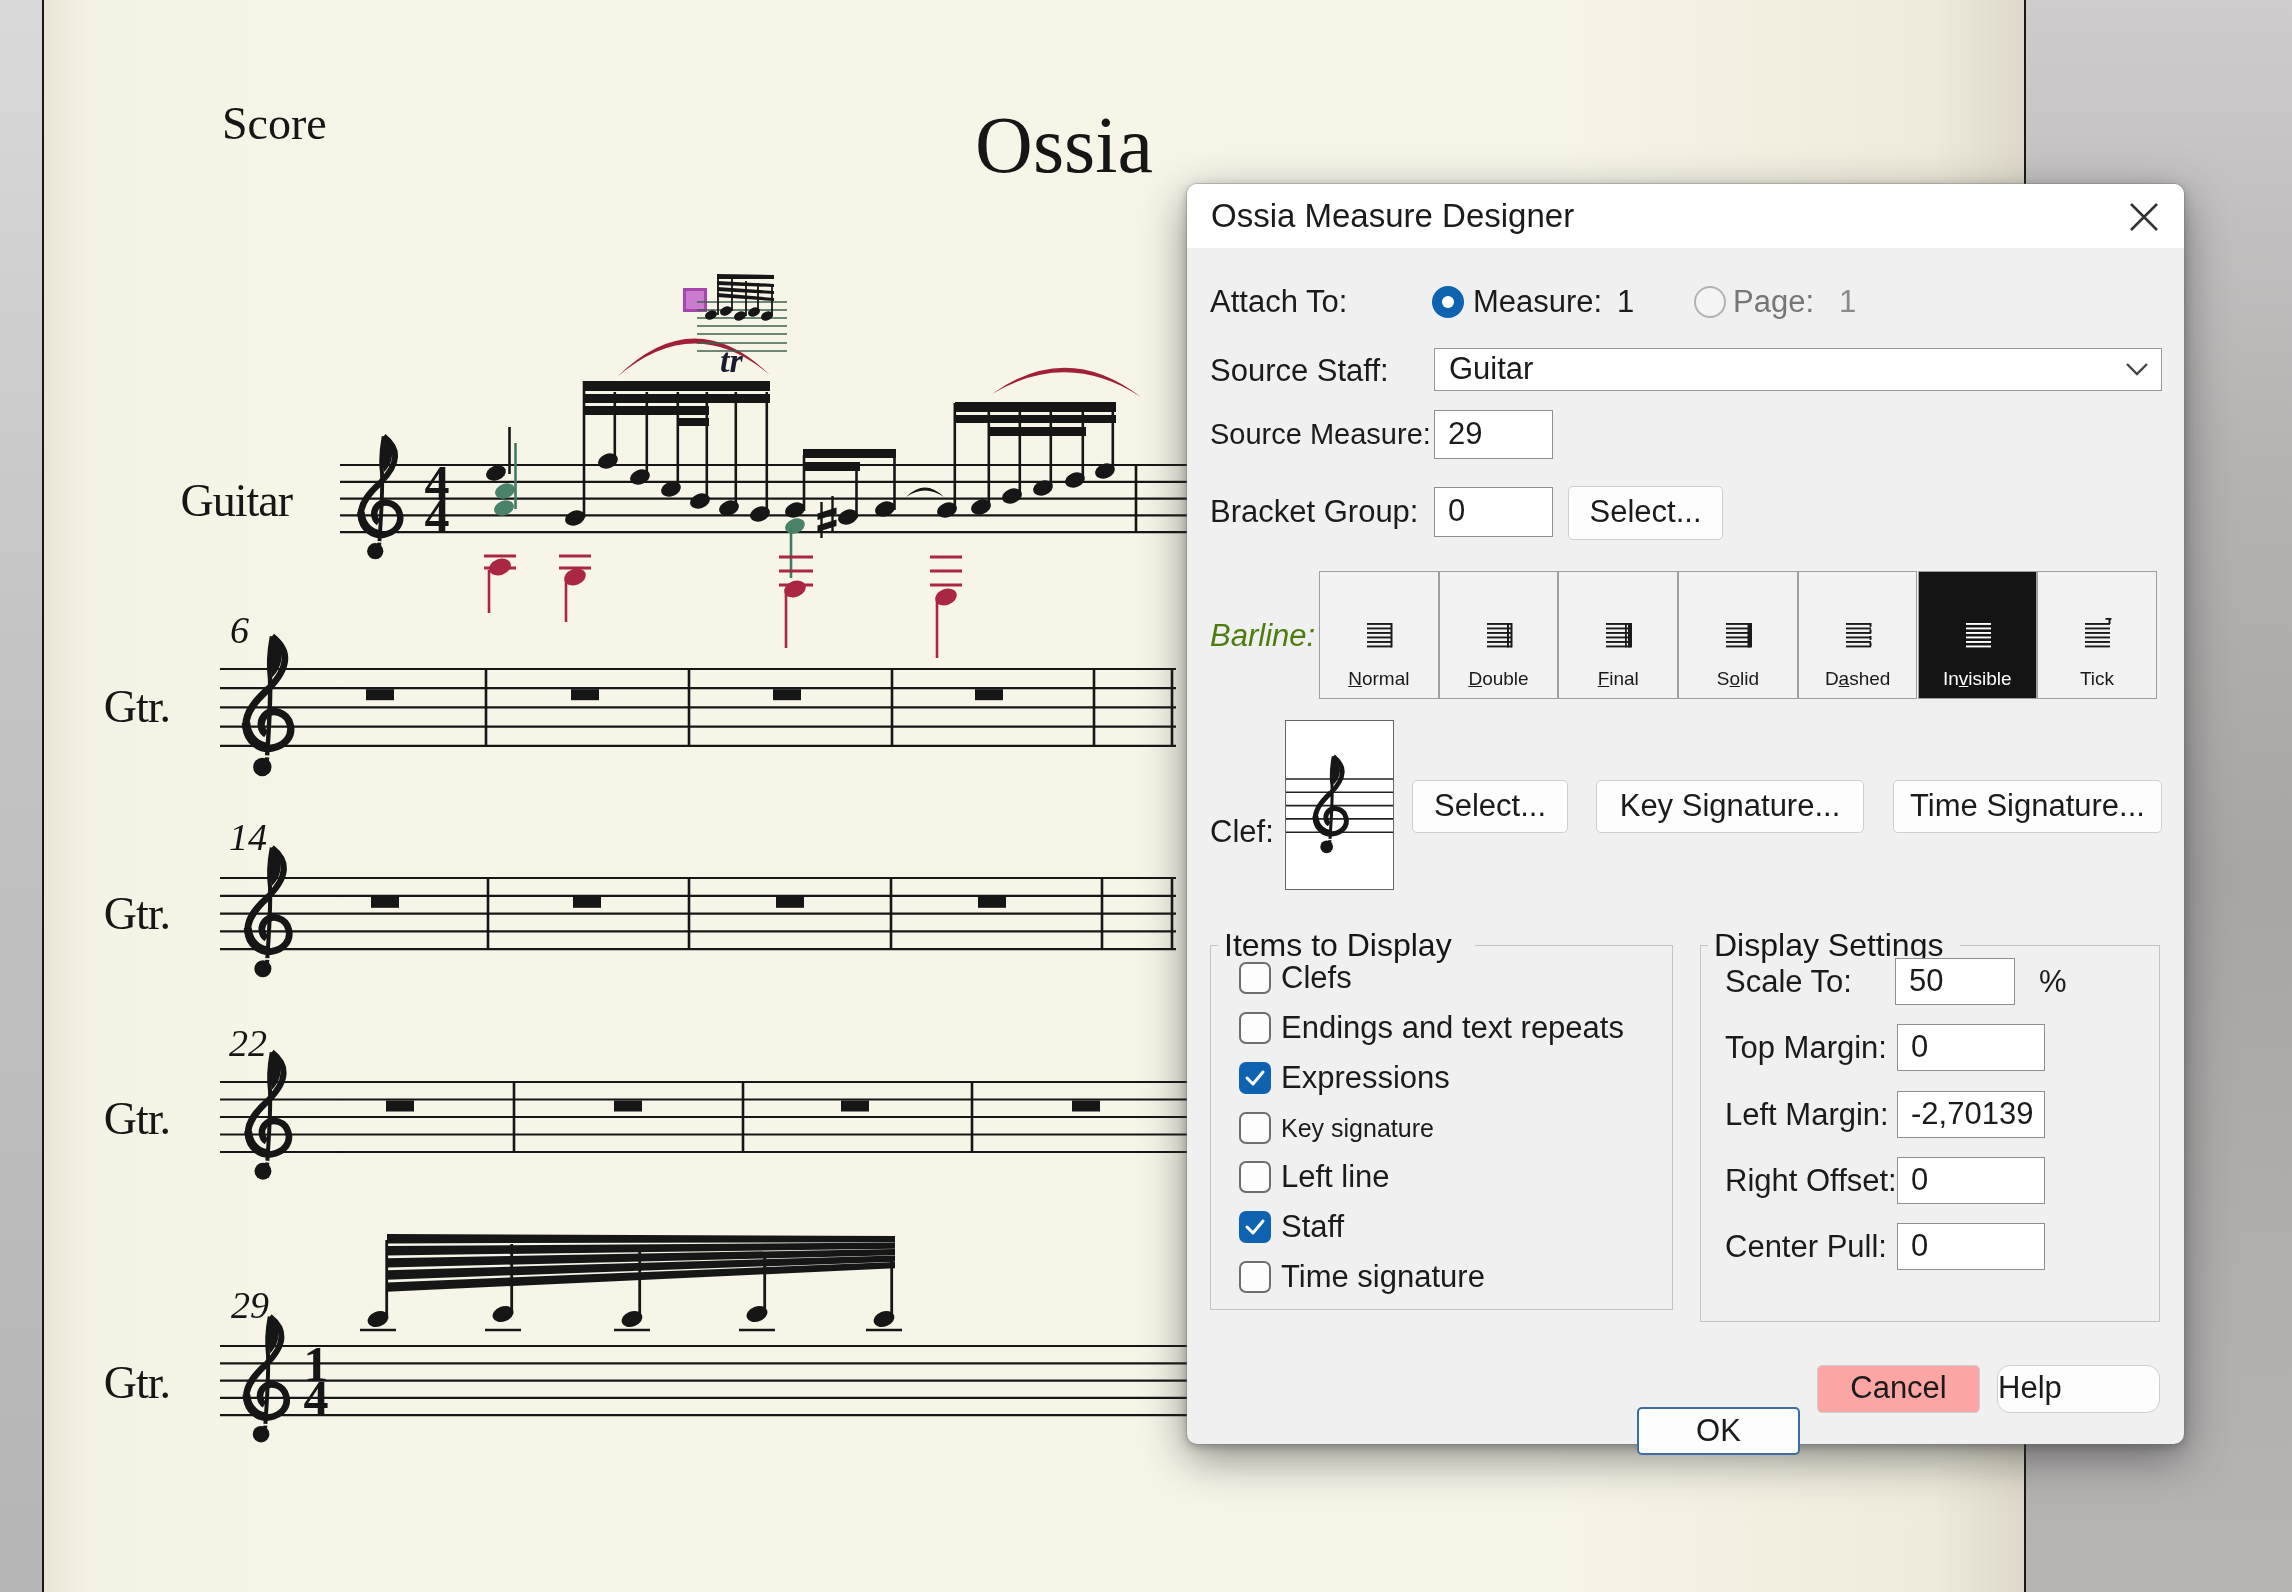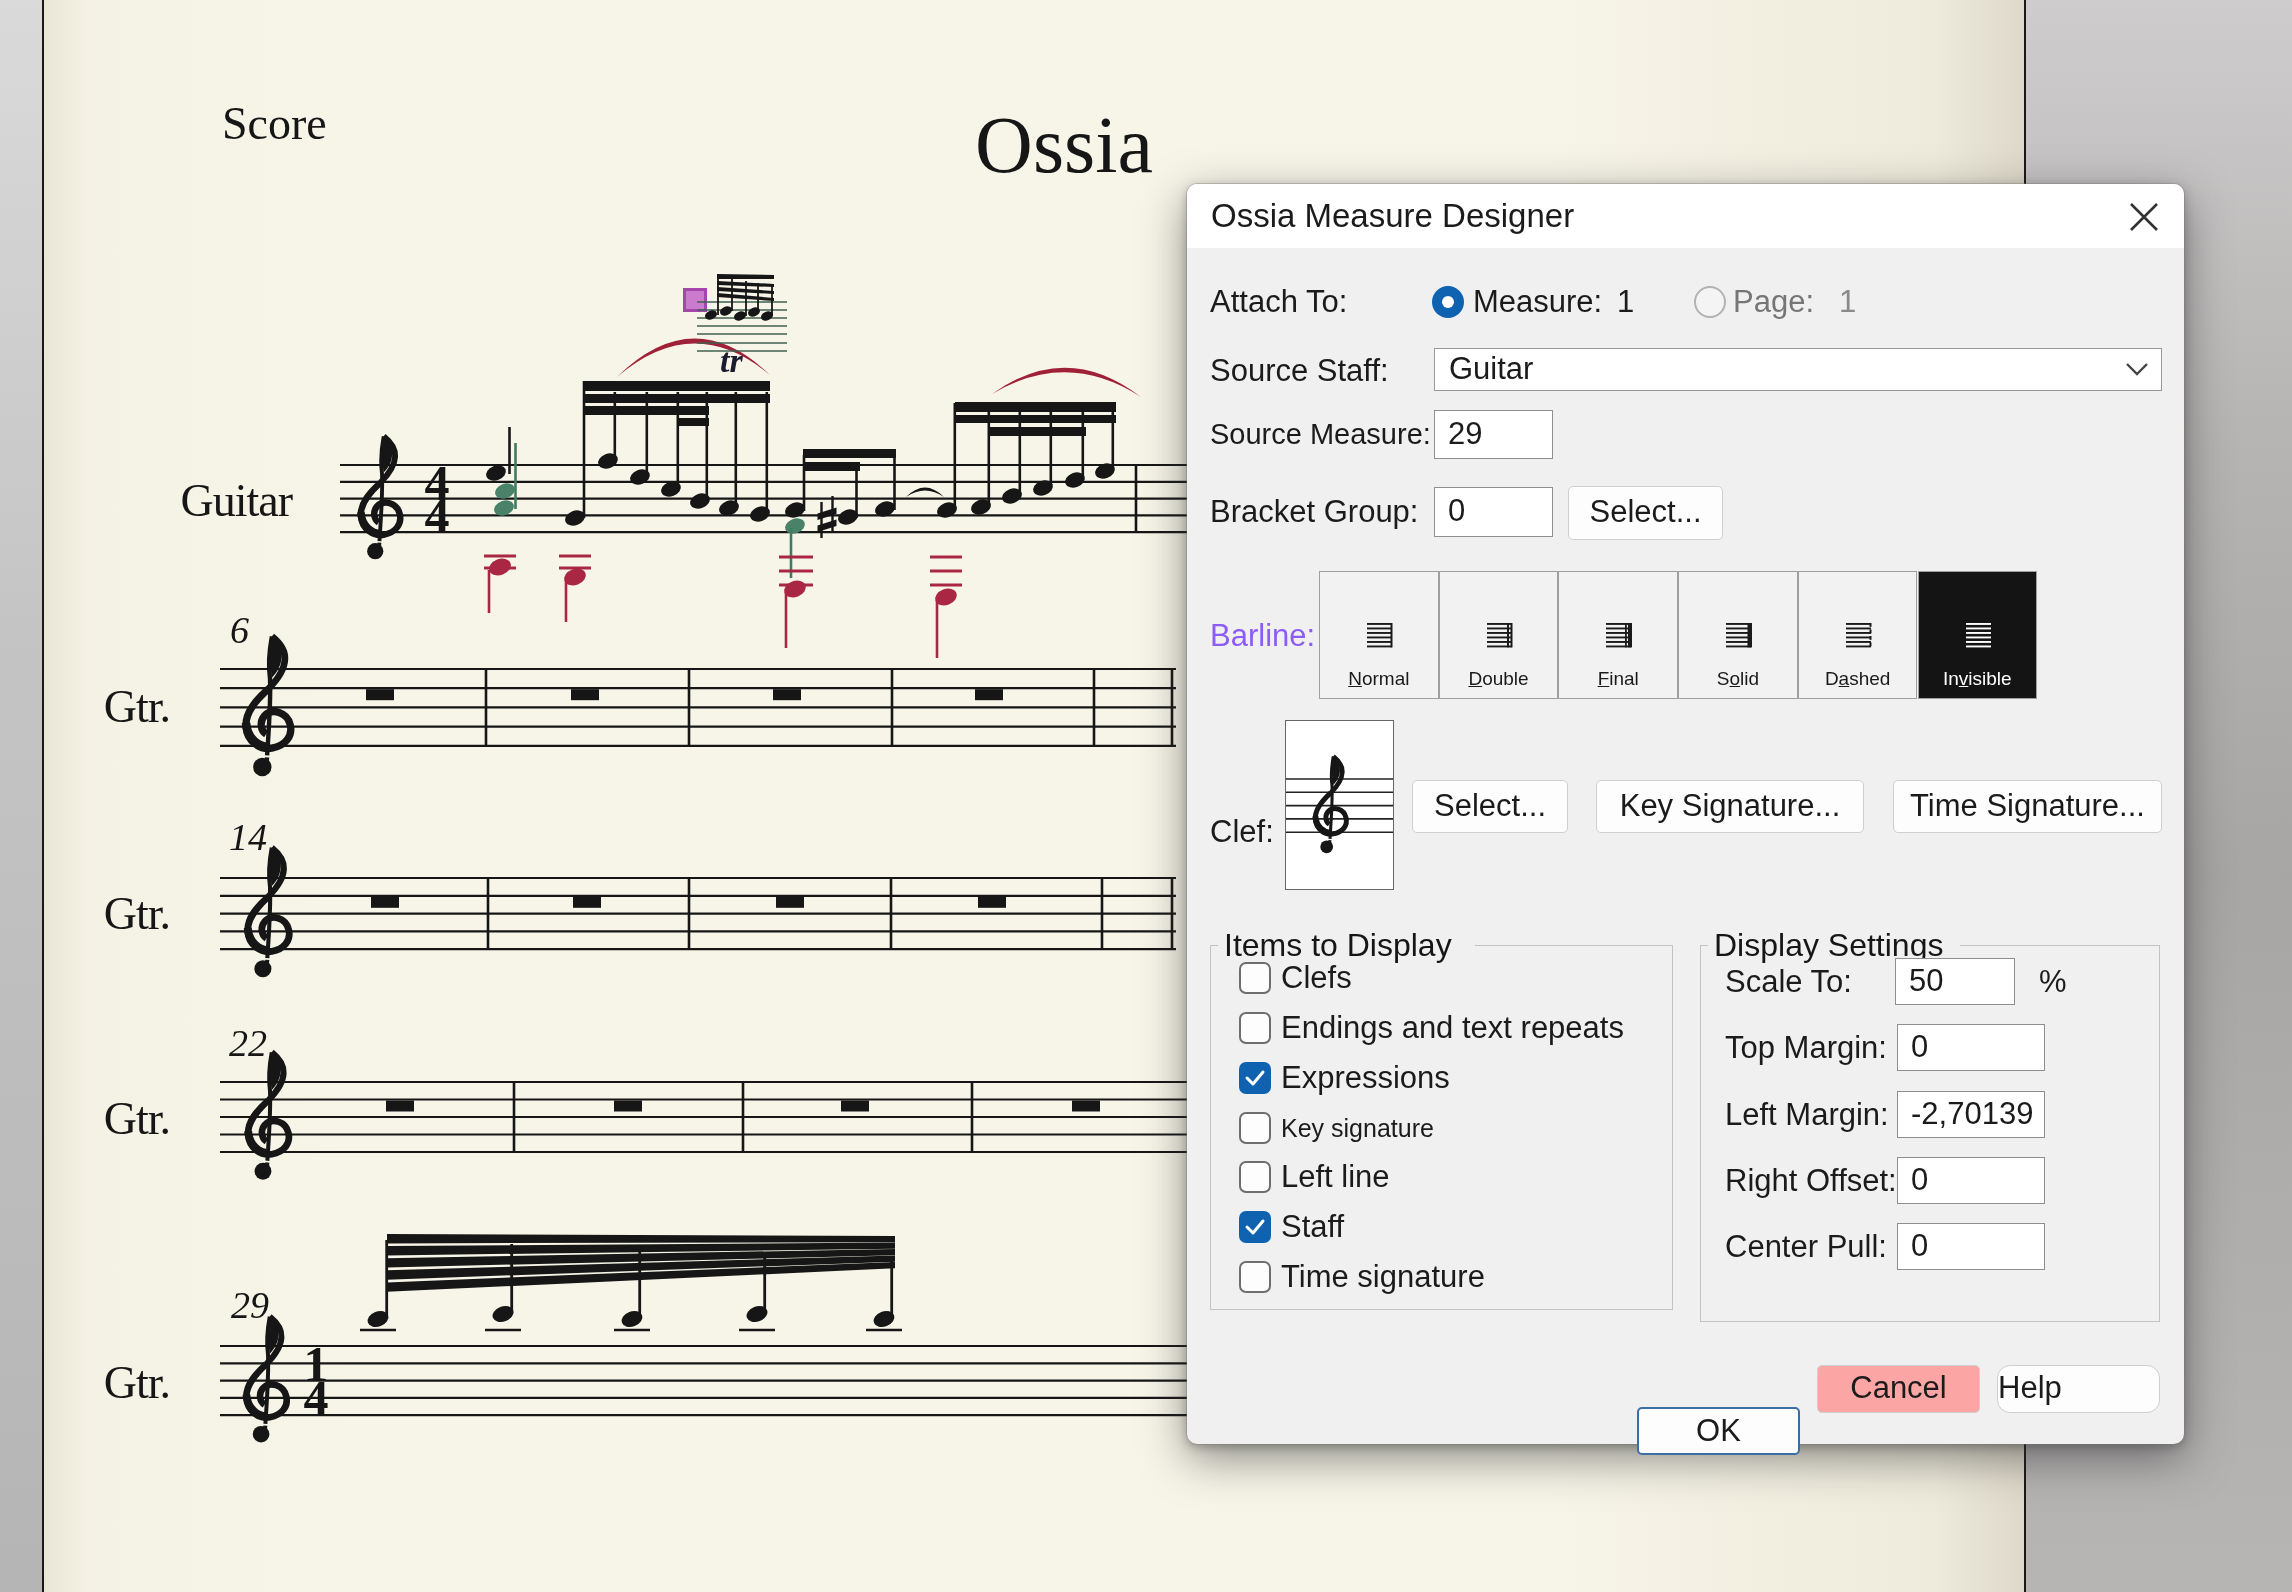--- a/index.html
+++ b/index.html
@@ -234,21 +234,21 @@
 <div style="position:absolute;left:23px;top:156px;height:62px;line-height:62px;font-size:31px;color:#1b1b1b;white-space:nowrap;">Source Staff:</div>
 <div style="position:absolute;left:247px;top:164px;width:728px;height:43px;background:#fff;border:1.6px solid #999;box-sizing:border-box;font-size:31px;line-height:40px;padding-left:14px;">Guitar</div>
 <svg style="position:absolute;left:938px;top:178px" width="24" height="15" viewBox="0 0 24 15">
         <path d="M2 2 L12 12 L22 2" stroke="#444" stroke-width="2.4" fill="none"></path>
       </svg>
 <div style="position:absolute;left:23px;top:221px;height:58px;line-height:58px;font-size:29px;color:#1b1b1b;white-space:nowrap;">Source Measure:</div>
 <div style="position:absolute;left:247px;top:226px;width:119px;height:49px;background:#fff;border:1.6px solid #8f8f8f;box-sizing:border-box;font-size:31px;line-height:45px;padding-left:13px;">29</div>
 <div style="position:absolute;left:23px;top:297px;height:62px;line-height:62px;font-size:31px;color:#1b1b1b;white-space:nowrap;">Bracket Group:</div>
 <div style="position:absolute;left:247px;top:303px;width:119px;height:50px;background:#fff;border:1.6px solid #8f8f8f;box-sizing:border-box;font-size:31px;line-height:46px;padding-left:13px;">0</div>
 <div style="position:absolute;left:381px;top:302px;width:155px;height:54px;background:#fdfdfd;border:1.6px solid #cfcfcf;border-radius:5px;box-sizing:border-box;font-size:31px;line-height:50.8px;text-align:center;">Select...</div>
-<div style="position:absolute;left:23px;top:421px;height:62px;line-height:62px;font-size:31px;color:#8b5cf6;white-space:nowrap;">Barline:</div>
+<div style="position:absolute;left:23px;top:421px;height:62px;line-height:62px;font-size:31px;color:#4d7c0f;white-space:nowrap;font-style:italic;">Barline:</div>
 <div style="position:absolute;left:132.0px;top:387px;width:119.7px;height:128px;background:#f2f2f2;border:1px solid #9f9f9f;box-sizing:border-box;">
         <svg width="27" height="30" viewBox="0 -3 27 30" style="position:absolute;left:47px;top:46px;overflow:visible">
           <rect x="0" y="2.0" width="25" height="1.9" fill="#1a1a1a"></rect>
           <rect x="0" y="6.5" width="25" height="1.9" fill="#1a1a1a"></rect>
           <rect x="0" y="11.0" width="25" height="1.9" fill="#1a1a1a"></rect>
           <rect x="0" y="15.5" width="25" height="1.9" fill="#1a1a1a"></rect>
           <rect x="0" y="20.0" width="25" height="1.9" fill="#1a1a1a"></rect>
           <rect x="0" y="24.5" width="25" height="1.9" fill="#1a1a1a"></rect>
           <rect x="23.5" y="2" width="2" height="24.4" fill="#1a1a1a"></rect>
         </svg>
@@ -310,20 +310,33 @@
 <div style="position:absolute;left:730.5px;top:387px;width:119.7px;height:128px;background:#141414;border:1px solid #9f9f9f;box-sizing:border-box;">
         <svg width="27" height="30" viewBox="0 -3 27 30" style="position:absolute;left:47px;top:46px;overflow:visible">
           <rect x="0" y="2.0" width="25" height="1.9" fill="#fff"></rect>
           <rect x="0" y="6.5" width="25" height="1.9" fill="#fff"></rect>
           <rect x="0" y="11.0" width="25" height="1.9" fill="#fff"></rect>
           <rect x="0" y="15.5" width="25" height="1.9" fill="#fff"></rect>
           <rect x="0" y="20.0" width="25" height="1.9" fill="#fff"></rect>
           <rect x="0" y="24.5" width="25" height="1.9" fill="#fff"></rect>
         </svg>
         <div style="position:absolute;left:0;bottom:8px;width:100%;text-align:center;font-size:19px;color:#fff">In<span style="text-decoration:underline">v</span>isible</div>
+      </div>
+<div style="position:absolute;left:850.2px;top:387px;width:119.7px;height:128px;background:#f2f2f2;border:1px solid #9f9f9f;box-sizing:border-box;">
+        <svg width="27" height="30" viewBox="0 -3 27 30" style="position:absolute;left:47px;top:46px;overflow:visible">
+          <rect x="0" y="2.0" width="25" height="1.9" fill="#1a1a1a"></rect>
+          <rect x="0" y="6.5" width="25" height="1.9" fill="#1a1a1a"></rect>
+          <rect x="0" y="11.0" width="25" height="1.9" fill="#1a1a1a"></rect>
+          <rect x="0" y="15.5" width="25" height="1.9" fill="#1a1a1a"></rect>
+          <rect x="0" y="20.0" width="25" height="1.9" fill="#1a1a1a"></rect>
+          <rect x="0" y="24.5" width="25" height="1.9" fill="#1a1a1a"></rect>
+          <rect x="23.5" y="-3" width="2" height="6" fill="#1a1a1a"></rect>
+          <rect x="20.5" y="-3" width="6" height="1.8" fill="#1a1a1a"></rect>
+        </svg>
+        <div style="position:absolute;left:0;bottom:8px;width:100%;text-align:center;font-size:19px;color:#1a1a1a">Tick</div>
       </div>
 <div style="position:absolute;left:23px;top:617px;height:62px;line-height:62px;font-size:31px;color:#1b1b1b;white-space:nowrap;">Clef:</div>
 <div style="position:absolute;left:98px;top:536px;width:109px;height:170px;"><svg width="109" height="170" viewBox="0 0 109 170">
 <rect x="0" y="0" width="109" height="170" fill="#fff" stroke="#666" stroke-width="2"></rect>
 <g stroke="#222" stroke-width="1.6">
 <line x1="1" y1="59" x2="108" y2="59"></line>
             <line x1="1" y1="72.3" x2="108" y2="72.3"></line>
             <line x1="1" y1="85.6" x2="108" y2="85.6"></line>
             <line x1="1" y1="98.9" x2="108" y2="98.9"></line>
             <line x1="1" y1="112.2" x2="108" y2="112.2"></line>

